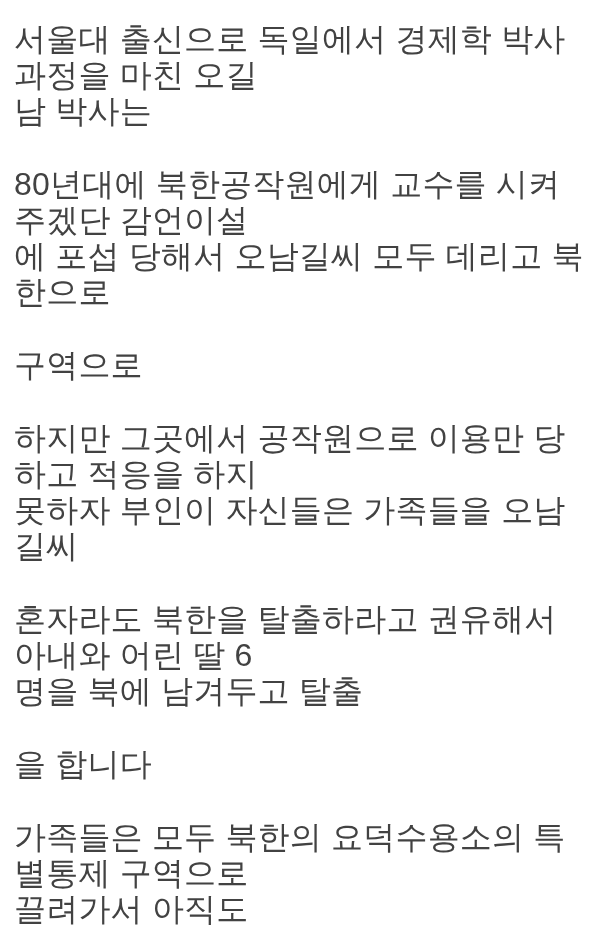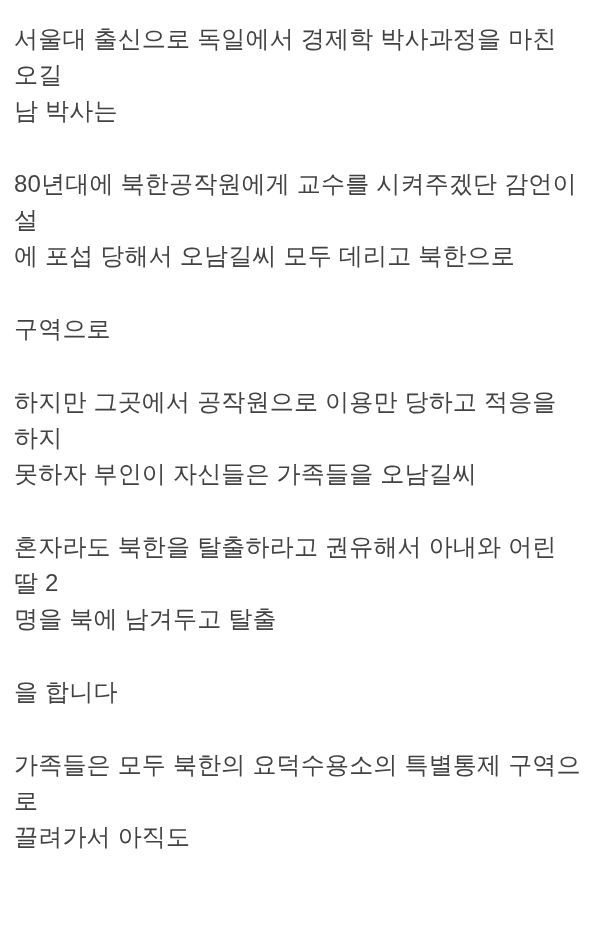--- a/index.html
+++ b/index.html
@@ -11,21 +11,21 @@
     height: 932px;
     background: #ffffff;
     overflow: hidden;
   }
   .post-body {
     box-sizing: border-box;
     width: 600px;
     height: 932px;
     padding: 21px 13px 0 14px;
     font-family: "Liberation Sans", "DejaVu Sans", sans-serif;
-    font-size: 24px;
+    font-size: 32px;
     line-height: 36px;
     font-weight: 400;
     color: #424242;
     letter-spacing: 0.2px;
   }
   .paragraph {
     margin: 0 0 37px 0;
     white-space: pre-line;
     word-break: break-all;
   }
@@ -37,19 +37,19 @@
 <body>
 
 <div class="post-body">
   <div class="paragraph">서울대 출신으로 독일에서 경제학 박사과정을 마친 오길
 남 박사는</div>
   <div class="paragraph">80년대에 북한공작원에게 교수를 시켜주겠단 감언이설
 에 포섭 당해서 오남길씨 모두 데리고 북한으로</div>
   <div class="paragraph">구역으로</div>
   <div class="paragraph">하지만 그곳에서 공작원으로 이용만 당하고 적응을 하지
 못하자 부인이 자신들은 가족들을 오남길씨</div>
-  <div class="paragraph">혼자라도 북한을 탈출하라고 권유해서 아내와 어린 딸 2
+  <div class="paragraph">혼자라도 북한을 탈출하라고 권유해서 아내와 어린 딸 6
 명을 북에 남겨두고 탈출</div>
   <div class="paragraph">을 합니다</div>
   <div class="paragraph">가족들은 모두 북한의 요덕수용소의 특별통제 구역으로
 끌려가서 아직도</div>
 
 </div>
 
 </body></html>

